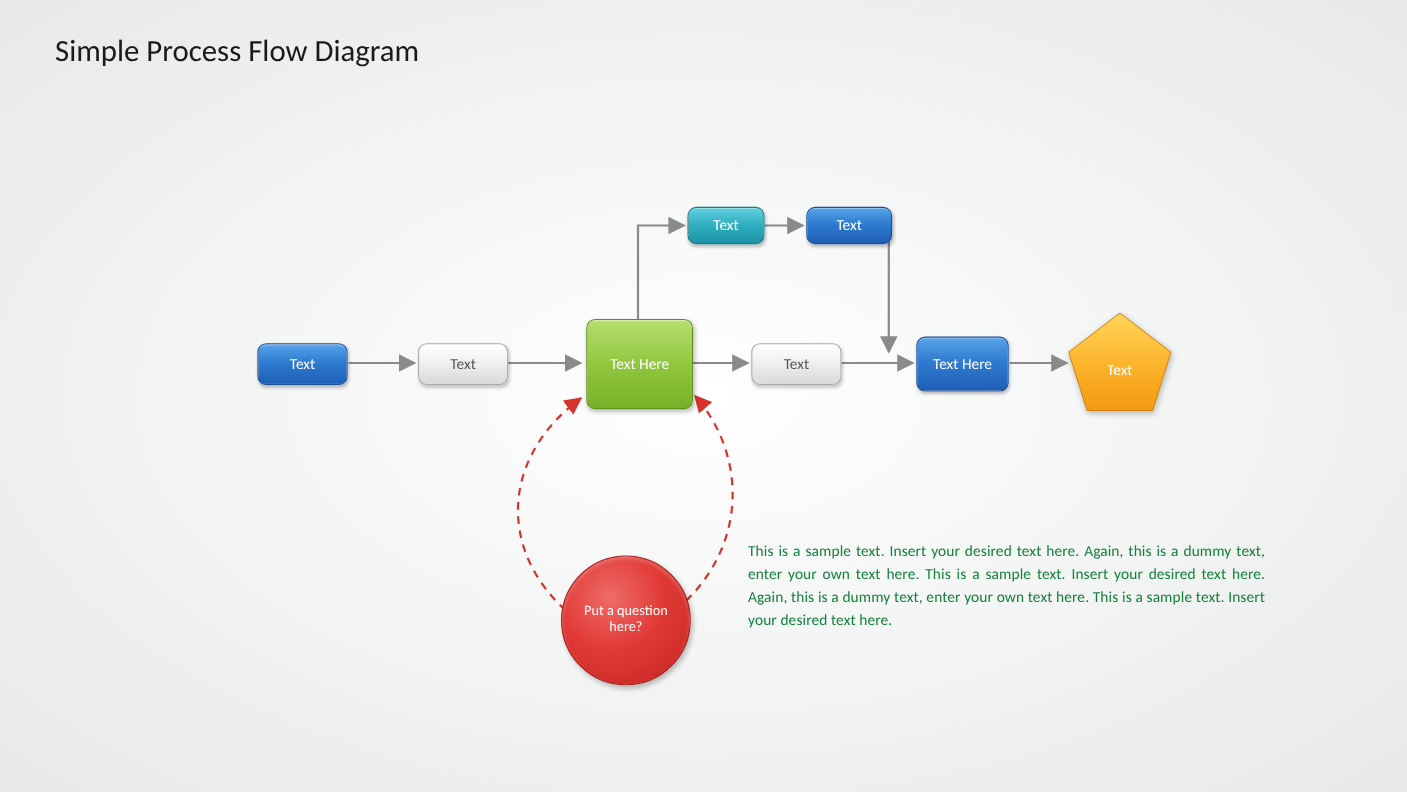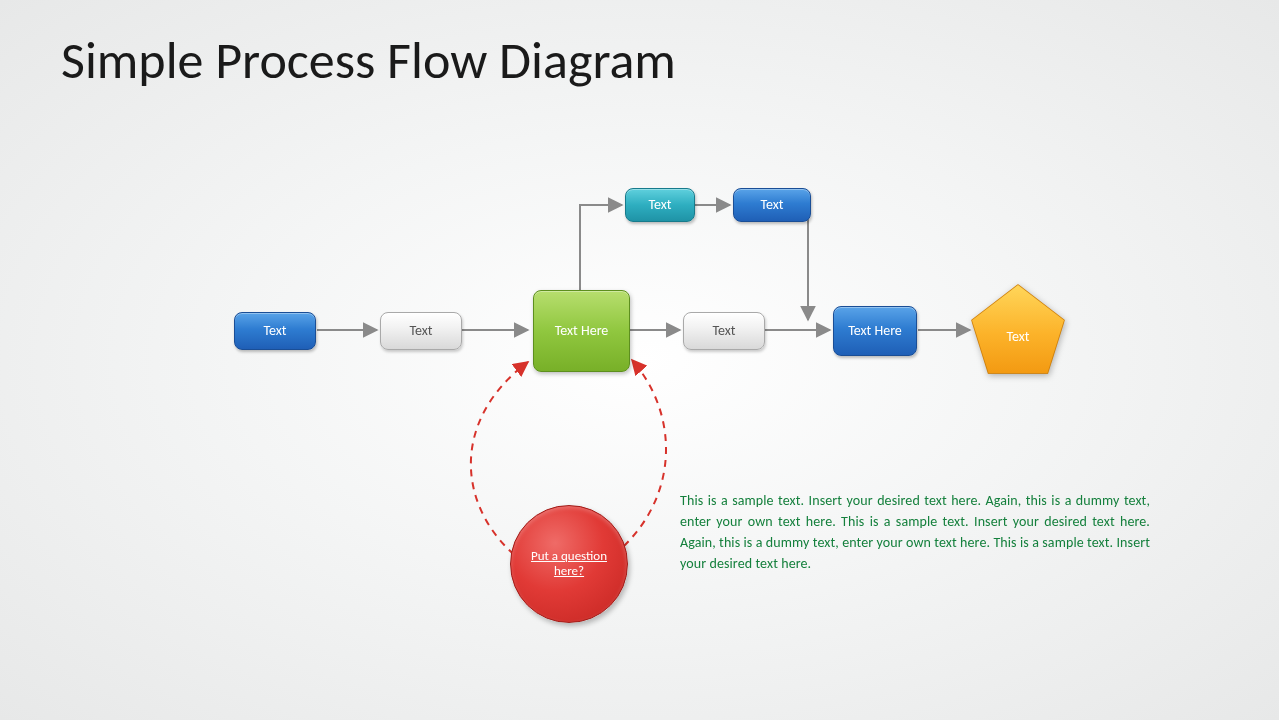--- a/index.html
+++ b/index.html
@@ -9,24 +9,23 @@
     height: 720px;
     font-family: "Segoe UI", "Calibri", Arial, sans-serif;
     background: radial-gradient(ellipse at center, #ffffff 0%, #f4f5f5 45%, #e7e8e8 100%);
     overflow: hidden;
     position: relative;
   }
   .title {
     position: absolute;
     left: 50px;
     top: 28px;
-    font-size: 52px;
+    font-size: 28px;
     font-weight: 400;
     color: #1a1a1a;
-    margin-left: 11px;
   }
   .canvas {
     position: absolute;
     left: 0; top: 0;
     width: 1279px;
     height: 720px;
   }
   
   .node {
     position: absolute;
@@ -64,21 +63,20 @@
     border: 1px solid #5d8f1e;
     box-shadow: 1px 2px 4px rgba(0,0,0,0.25), inset 0 1px 0 rgba(255,255,255,0.35);
   }
   .circle {
     border-radius: 50%;
     background: radial-gradient(circle at 38% 32%, #ef6b67 0%, #e13a36 45%, #c22420 100%);
     border: 1px solid #a11c18;
     box-shadow: 2px 3px 5px rgba(0,0,0,0.25), inset 0 2px 4px rgba(255,255,255,0.25);
     font-size: 13px;
     padding: 8px;
-    text-decoration: underline;
   }
   
   .pent-outer {
     position: absolute;
     filter: drop-shadow(1px 2px 3px rgba(0,0,0,0.28));
   }
   .pent {
     width: 100%;
     height: 100%;
     background: linear-gradient(to bottom, #ffd65a 0%, #fcb32a 55%, #f39a12 100%);

